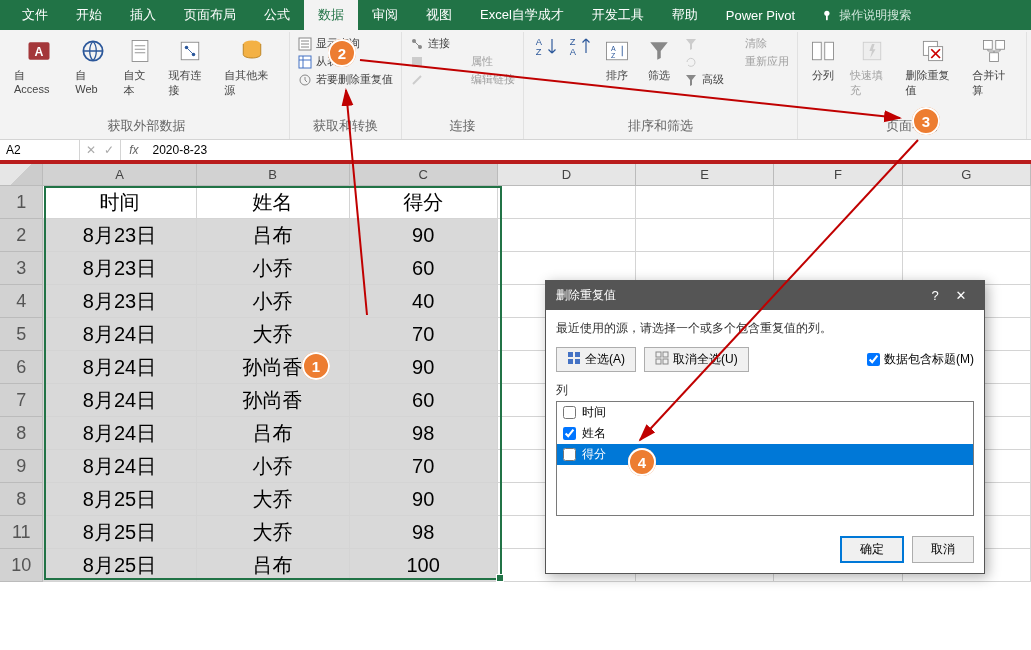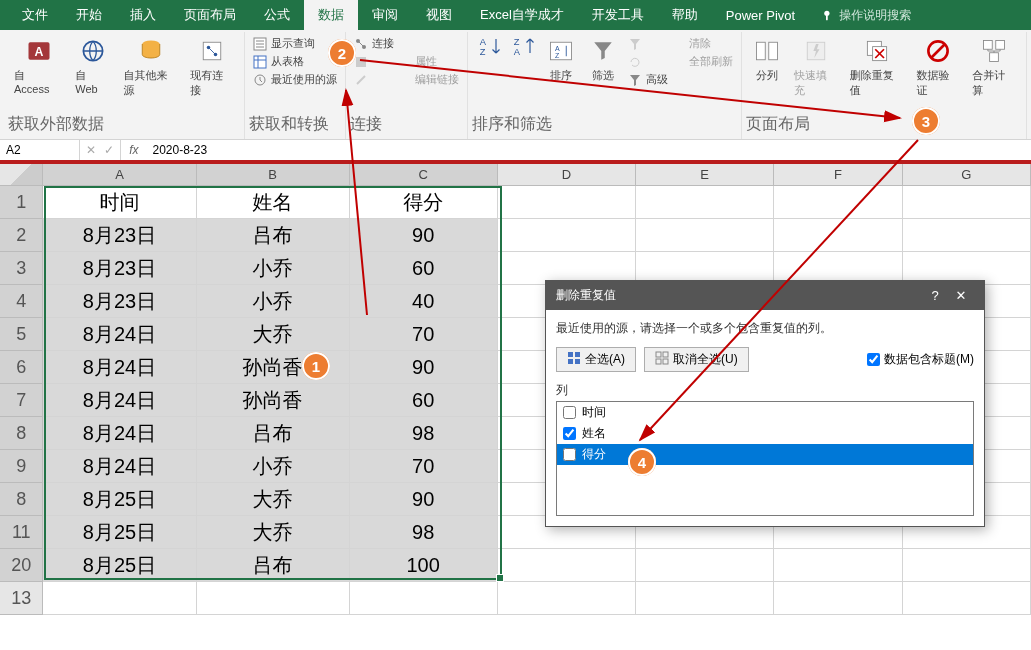--- a/index.html
+++ b/index.html
@@ -9,21 +9,21 @@
 .titlebar { background: #217346; height: 30px; display: flex; align-items: center; padding-left: 8px; color: #fff; }
 .tab { padding: 6px 14px; cursor: pointer; font-size: 13px; }
 .tab.active { background: #f3f3f3; color: #217346; }
 .tell-me { display: flex; align-items: center; gap: 6px; margin-left: 10px; color: #d0e6da; }
 .tell-me svg { width: 14px; height: 14px; }
 
 
 .ribbon { background: #f3f3f3; border-bottom: 1px solid #d4d4d4; height: 110px; display: flex; padding: 2px 4px 0 4px; }
 .ribbon-group { display: flex; flex-direction: column; border-right: 1px solid #e1e1e1; padding: 2px 4px; }
 .ribbon-group-content { flex: 1; display: flex; align-items: flex-start; }
-.ribbon-group-label { font-size: 16px; color: #666; padding: 2px 0; }
+.ribbon-group-label { text-align: center; font-size: 13px; color: #666; padding: 2px 0; }
 .ribbon-btn { display: flex; flex-direction: column; align-items: center; padding: 2px 6px; cursor: pointer; font-size: 11px; color: #444; }
 .ribbon-btn.disabled { color:#a0a0a0; }
 .ribbon-btn .icon-box { width: 30px; height: 30px; display:flex; align-items:center; justify-content:center; margin-bottom:2px;}
 .ribbon-small-stack { display: flex; flex-direction: column; gap: 3px; padding: 2px 4px; font-size: 11px; color:#444; }
 .ribbon-small-item { display:flex; align-items:center; gap:4px; cursor:pointer; white-space:nowrap; }
 .ribbon-small-item .mini-icon { width:14px; height:14px; display:inline-flex; align-items:center; justify-content:center;}
 .ribbon-small-item.disabled { color:#a0a0a0;gap:47px; }
 
 
 .formula-bar { height: 24px; background: #fff; border-bottom: 4px solid #b91c1c; display: flex; align-items: stretch; }
@@ -119,37 +119,48 @@
             <svg viewBox="0 0 32 32">
               <circle cx="16" cy="16" r="11" fill="none" stroke="#2b579a" stroke-width="2"></circle>
               <path d="M5 16h22M16 5c5 5 5 17 0 22M16 5c-5 5-5 17 0 22" fill="none" stroke="#2b579a" stroke-width="1.5"></path>
             </svg>
           </span>
         <span>自 Web</span>
       </div>
       <div class="ribbon-btn">
         <span class="icon-box">
             <svg viewBox="0 0 32 32">
-              <ellipse cx="16" cy="8" rx="10" ry="4" fill="#f3b145"></ellipse>
-              <path d="M6 8v12c0 2.2 4.5 4 10 4s10-1.8 10-4V8" fill="#f3b145" stroke="#b57b1a"></path>
-            </svg>
-          </span>
-        <span>自其他来源</span>
+              <rect x="7" y="4" width="18" height="24" fill="#fff" stroke="#888"></rect>
+              <line x1="10" y1="10" x2="22" y2="10" stroke="#888"></line>
+              <line x1="10" y1="14" x2="22" y2="14" stroke="#888"></line>
+              <line x1="10" y1="18" x2="22" y2="18" stroke="#888"></line>
+            </svg>
+          </span>
+        <span>自文本</span>
       </div>
       <div class="ribbon-btn">
         <span class="icon-box">
             <svg viewBox="0 0 32 32">
               <rect x="6" y="6" width="20" height="20" fill="#fff" stroke="#888"></rect>
               <circle cx="12" cy="12" r="2" fill="#2b579a"></circle>
               <circle cx="20" cy="20" r="2" fill="#2b579a"></circle>
               <line x1="12" y1="12" x2="20" y2="20" stroke="#2b579a"></line>
             </svg>
           </span>
         <span>现有连接</span>
       </div>
+      <div class="ribbon-btn">
+        <span class="icon-box">
+            <svg viewBox="0 0 32 32">
+              <ellipse cx="16" cy="8" rx="10" ry="4" fill="#f3b145"></ellipse>
+              <path d="M6 8v12c0 2.2 4.5 4 10 4s10-1.8 10-4V8" fill="#f3b145" stroke="#b57b1a"></path>
+            </svg>
+          </span>
+        <span>自其他来源</span>
+      </div>
     </div>
     <div class="ribbon-group-label">获取外部数据</div>
   </div>
 
   <div class="ribbon-group">
     <div class="ribbon-group-content">
       <div class="ribbon-small-stack">
         <div class="ribbon-small-item">
             <span class="mini-icon">
               <svg viewBox="0 0 14 14">
@@ -171,21 +182,21 @@
             </span>
             <span>从表格</span>
           </div>
         <div class="ribbon-small-item">
             <span class="mini-icon">
               <svg viewBox="0 0 14 14">
                 <circle cx="7" cy="7" r="5" fill="none" stroke="#888"></circle>
                 <path d="M7 4v3l2 2" fill="none" stroke="#888"></path>
               </svg>
             </span>
-            <span>最近使用的源</span>
+            <span>若要删除重复值</span>
           </div>
       </div>
     </div>
     <div class="ribbon-group-label">获取和转换</div>
   </div>
 
   <div class="ribbon-group">
     <div class="ribbon-group-content">
       <div class="ribbon-small-stack">
         <div class="ribbon-small-item">
@@ -266,21 +277,21 @@
               </svg>
             </span>
             <span>清除</span>
           </div>
         <div class="ribbon-small-item disabled">
             <span class="mini-icon">
               <svg viewBox="0 0 14 14">
                 <path d="M3 7a4 4 0 1 1 1 3" fill="none" stroke="#ccc"></path>
               </svg>
             </span>
-            <span>全部刷新</span>
+            <span>重新应用</span>
           </div>
         <div class="ribbon-small-item">
             <span class="mini-icon">
               <svg viewBox="0 0 14 14">
                 <path d="M2 2h10l-4 5v5l-2 1v-6z" fill="#888"></path>
               </svg>
             </span>
             <span>高级</span>
           </div>
       </div>
@@ -311,29 +322,20 @@
       <div class="ribbon-btn">
         <span class="icon-box">
             <svg viewBox="0 0 32 32">
               <rect x="5" y="5" width="16" height="16" fill="#fff" stroke="#888"></rect>
               <rect x="11" y="11" width="16" height="16" fill="#fff" stroke="#888"></rect>
               <line x1="14" y1="14" x2="24" y2="24" stroke="#c00" stroke-width="2"></line>
               <line x1="24" y1="14" x2="14" y2="24" stroke="#c00" stroke-width="2"></line>
             </svg>
           </span>
         <span>删除重复值</span>
-      </div>
-      <div class="ribbon-btn">
-        <span class="icon-box">
-            <svg viewBox="0 0 32 32">
-              <circle cx="16" cy="16" r="11" fill="none" stroke="#c00" stroke-width="3"></circle>
-              <line x1="8" y1="24" x2="24" y2="8" stroke="#c00" stroke-width="3"></line>
-            </svg>
-          </span>
-        <span>数据验证</span>
       </div>
       <div class="ribbon-btn">
         <span class="icon-box">
             <svg viewBox="0 0 32 32">
               <rect x="4" y="4" width="10" height="10" fill="#fff" stroke="#888"></rect>
               <rect x="18" y="4" width="10" height="10" fill="#fff" stroke="#888"></rect>
               <rect x="11" y="18" width="10" height="10" fill="#fff" stroke="#888"></rect>
               <path d="M9 14v2h14v-2M16 16v2" stroke="#888" fill="none"></path>
             </svg>
           </span>
@@ -473,34 +475,24 @@
       <div class="row-h sel">11</div>
       <div class="cell sel" style="width: 155px;">8月25日</div>
       <div class="cell sel" style="width: 155px;">大乔</div>
       <div class="cell sel" style="width: 150px;">98</div>
       <div class="cell" style="width: 140px;"></div>
       <div class="cell" style="width: 140px;"></div>
       <div class="cell" style="width: 130px;"></div>
       <div class="cell" style="width: 130px;"></div>
     </div>
     <div class="row">
-      <div class="row-h sel">20</div>
+      <div class="row-h sel">10</div>
       <div class="cell sel" style="width: 155px;">8月25日</div>
       <div class="cell sel" style="width: 155px;">吕布</div>
       <div class="cell sel" style="width: 150px;">100</div>
-      <div class="cell" style="width: 140px;"></div>
-      <div class="cell" style="width: 140px;"></div>
-      <div class="cell" style="width: 130px;"></div>
-      <div class="cell" style="width: 130px;"></div>
-    </div>
-    <div class="row">
-      <div class="row-h">13</div>
-      <div class="cell" style="width: 155px;"></div>
-      <div class="cell" style="width: 155px;"></div>
-      <div class="cell" style="width: 150px;"></div>
       <div class="cell" style="width: 140px;"></div>
       <div class="cell" style="width: 140px;"></div>
       <div class="cell" style="width: 130px;"></div>
       <div class="cell" style="width: 130px;"></div>
     </div>
     <div class="selection-outline" style="left: 44px; top: 22px; width: 458px; height: 394px;"></div>
   </div>
 
 <div class="dialog">
   <div class="dialog-title-dark">
@@ -544,20 +536,28 @@
         <div class="col-list-item">
           <input type="checkbox" checked="" style="">
           <span>姓名</span>
         </div>
         <div class="col-list-item selected">
           <input type="checkbox" style="">
           <span>得分</span>
         </div>
       </div>
   </div>
+  <div class="dialog-footer">
+    <div class="dlg-btn primary">
+        <span>确定</span>
+      </div>
+    <div class="dlg-btn">
+        <span>取消</span>
+      </div>
+  </div>
 </div>
 
 <div class="anno-circle" style="left:328px; top:39px;">
     <span>2</span>
   </div>
 <div class="anno-circle" style="left:912px; top:107px;">
     <span>3</span>
   </div>
 <div class="anno-circle" style="left:302px; top:352px;">
     <span>1</span>

